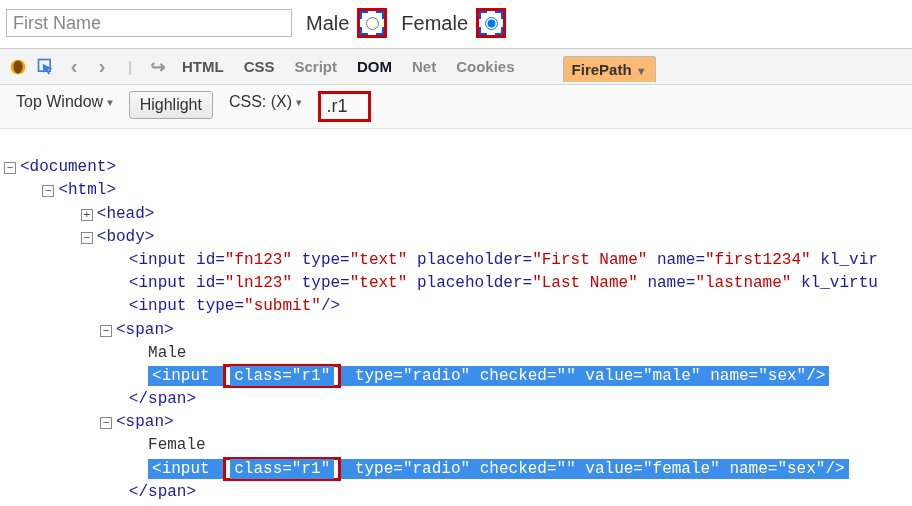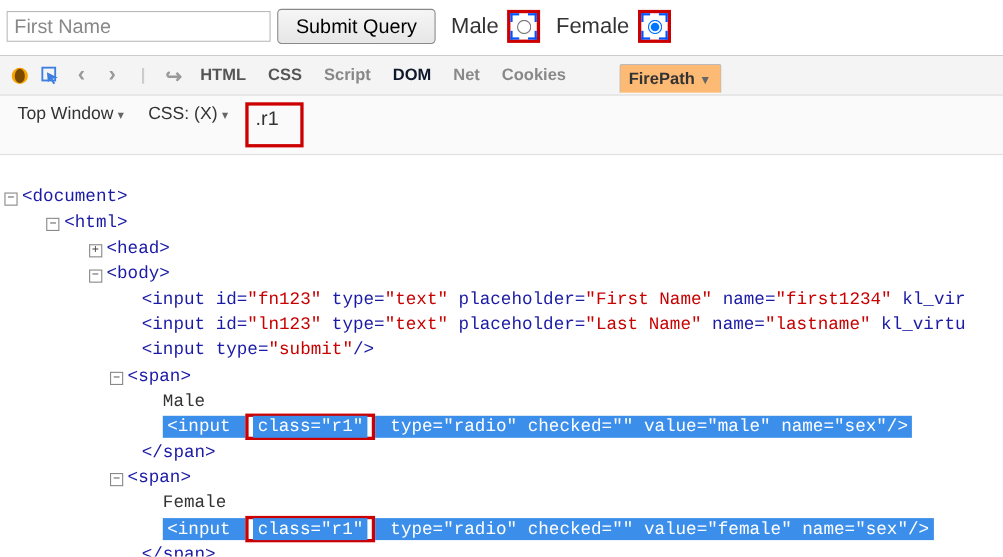--- a/index.html
+++ b/index.html
@@ -17,21 +17,21 @@
   
   .page-top {
     display: flex;
     align-items: center;
     gap: 6px;
     padding: 8px 6px 10px 6px;
     font-size: 20px;
     color: #333;
   }
   .page-top input[type="text"] {
-    width: 240px;
+    width: 286px;
     height: 28px;
     font-size: 18px;
     color: #888;
     padding: 2px 6px;
     border: 1px solid #bbb;
   }
   .page-top input[type="text"]::placeholder { color: #888; }
   .page-top .submit-btn {
     height: 32px;
     padding: 2px 16px;
@@ -118,21 +118,21 @@
   }
   .devtools-subbar .highlight-btn {
     padding: 4px 10px;
     border: 1px solid #aaa;
     border-radius: 3px;
     background: linear-gradient(#f8f8f8,#e8e8e8);
     color: #333;
   }
   .devtools-subbar .selector-box {
     border: 3px solid #c00;
-    padding: 2px 20px 12px 6px;
+    padding: 2px 20px 2px 6px;
     font-size: 18px;
     color: #333;
   }
 
   
   .dom-tree {
     font-family: Consolas, "Courier New", monospace;
     font-size: 16px;
     padding: 4px 0 0 4px;
     line-height: 1.45;
@@ -176,21 +176,20 @@
   svg { display: block; }
   .bug-icon { width: 22px; height: 22px; }
   .arrow-ico { width: 20px; height: 20px; }
   .caret { font-size: 11px; color: #666; }
 </style>
 </head>
 <body>
 
 <div class="page-top">
   <input type="text" placeholder="First Name" style="">
-  <button class="submit-btn">Submit Query</button>
   <span class="label-text">Male</span>
   <span class="radio-inspect">
     <span class="corner tl"></span>
     <span class="corner tr"></span>
     <span class="corner bl"></span>
     <span class="corner br"></span>
     <input type="radio" name="sex" style="">
   </span>
   <span class="label-text">Female</span>
   <span class="radio-inspect">
@@ -232,20 +231,21 @@
       <span>FirePath</span>
       <span class="caret">▼</span>
     </span>
   </div>
 
   <div class="devtools-subbar">
     <span class="dd">
       <span>Top Window</span>
       <span class="caret">▾</span>
     </span>
+    <span class="highlight-btn">Highlight</span>
     <span class="dd">
       <span>CSS: (X)</span>
       <span class="caret">▾</span>
     </span>
     <span class="selector-box">.r1</span>
   </div>
 
   <div class="dom-tree">
 <span class="twisty">−</span><span class="tag">&lt;document&gt;</span>
     <span class="twisty">−</span><span class="tag">&lt;html&gt;</span>

